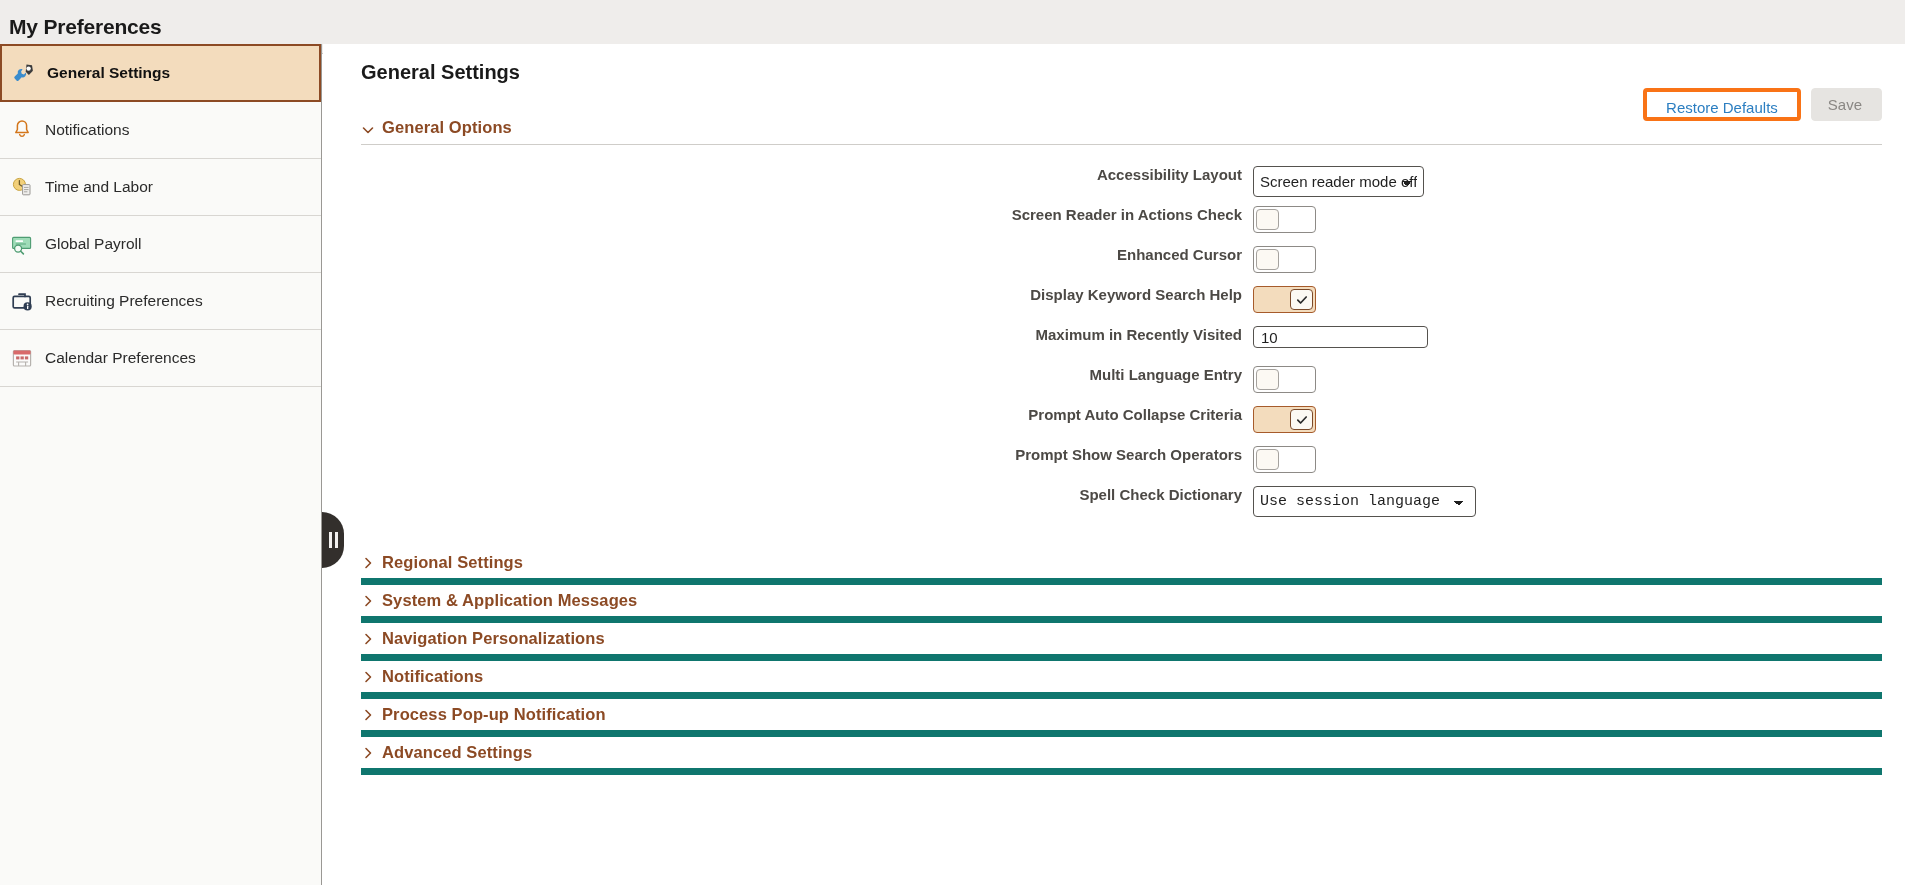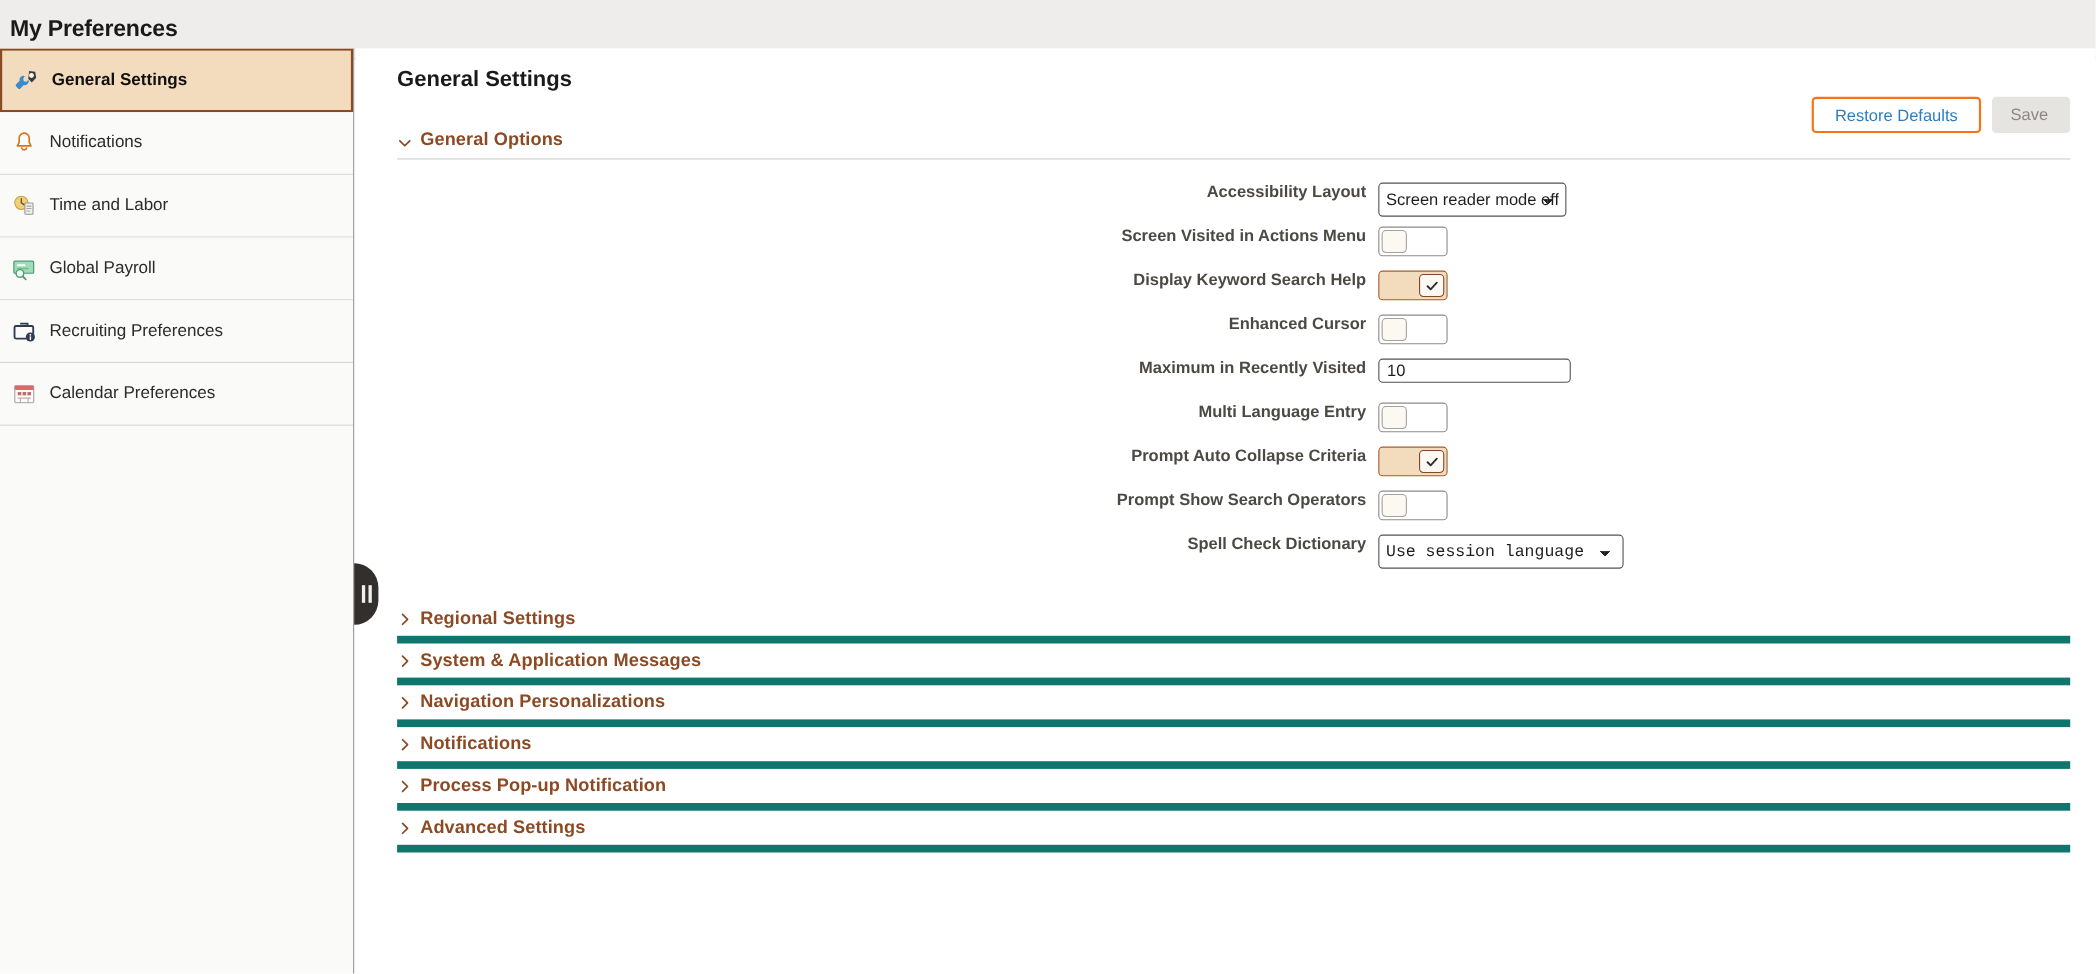--- a/index.html
+++ b/index.html
@@ -118,21 +118,21 @@
     font-family: "Liberation Sans", sans-serif;
     font-size: 15px;
     height: 33px;
     padding: 0 19px;
     border-radius: 4px;
     cursor: pointer;
     line-height: 31px;
   }
   .btn-secondary {
     background: #ffffff;
-    border: 2px solid #f97316;
+    border: 4px solid #f97316;
     color: #2b7ec1;
   }
   .btn-disabled {
     background: #e6e4e1;
     border: 1px solid #e6e4e1;
     color: #8a8784;
     cursor: default;
     padding-left: 16px;
   }
 
@@ -362,48 +362,48 @@
     </div>
 
     <div id="general-options-body">
         <div class="form-row">
           <div class="form-label">Accessibility Layout</div>
           <div class="form-control">
             <select class="pp-select w-accessibility"><option>Screen reader mode off</option><option>Screen reader mode on</option></select>
           </div>
         </div>
         <div class="form-row">
-          <div class="form-label">Screen Visited in Actions Menu</div>
+          <div class="form-label">Screen Reader in Actions Check</div>
+          <div class="form-control">
+            <div class="toggle">
+              <div class="knob"></div>
+            </div>
+          </div>
+        </div>
+        <div class="form-row">
+          <div class="form-label">Enhanced Cursor</div>
           <div class="form-control">
             <div class="toggle">
               <div class="knob"></div>
             </div>
           </div>
         </div>
         <div class="form-row">
           <div class="form-label">Display Keyword Search Help</div>
           <div class="form-control">
             <div class="toggle on">
               <div class="knob">
                 <svg class="check" viewBox="0 0 12 12">
                   <polyline points="1.8,6.2 4.6,9 10.2,3" fill="none" stroke="#2b2b2b" stroke-width="1.7" stroke-linecap="round" stroke-linejoin="round"></polyline>
                 </svg>
               </div>
             </div>
           </div>
         </div>
         <div class="form-row">
-          <div class="form-label">Enhanced Cursor</div>
-          <div class="form-control">
-            <div class="toggle">
-              <div class="knob"></div>
-            </div>
-          </div>
-        </div>
-        <div class="form-row">
           <div class="form-label">Maximum in Recently Visited</div>
           <div class="form-control">
             <input type="text" class="pp-text" value="10" style="">
           </div>
         </div>
         <div class="form-row">
           <div class="form-label">Multi Language Entry</div>
           <div class="form-control">
             <div class="toggle">
               <div class="knob"></div>

